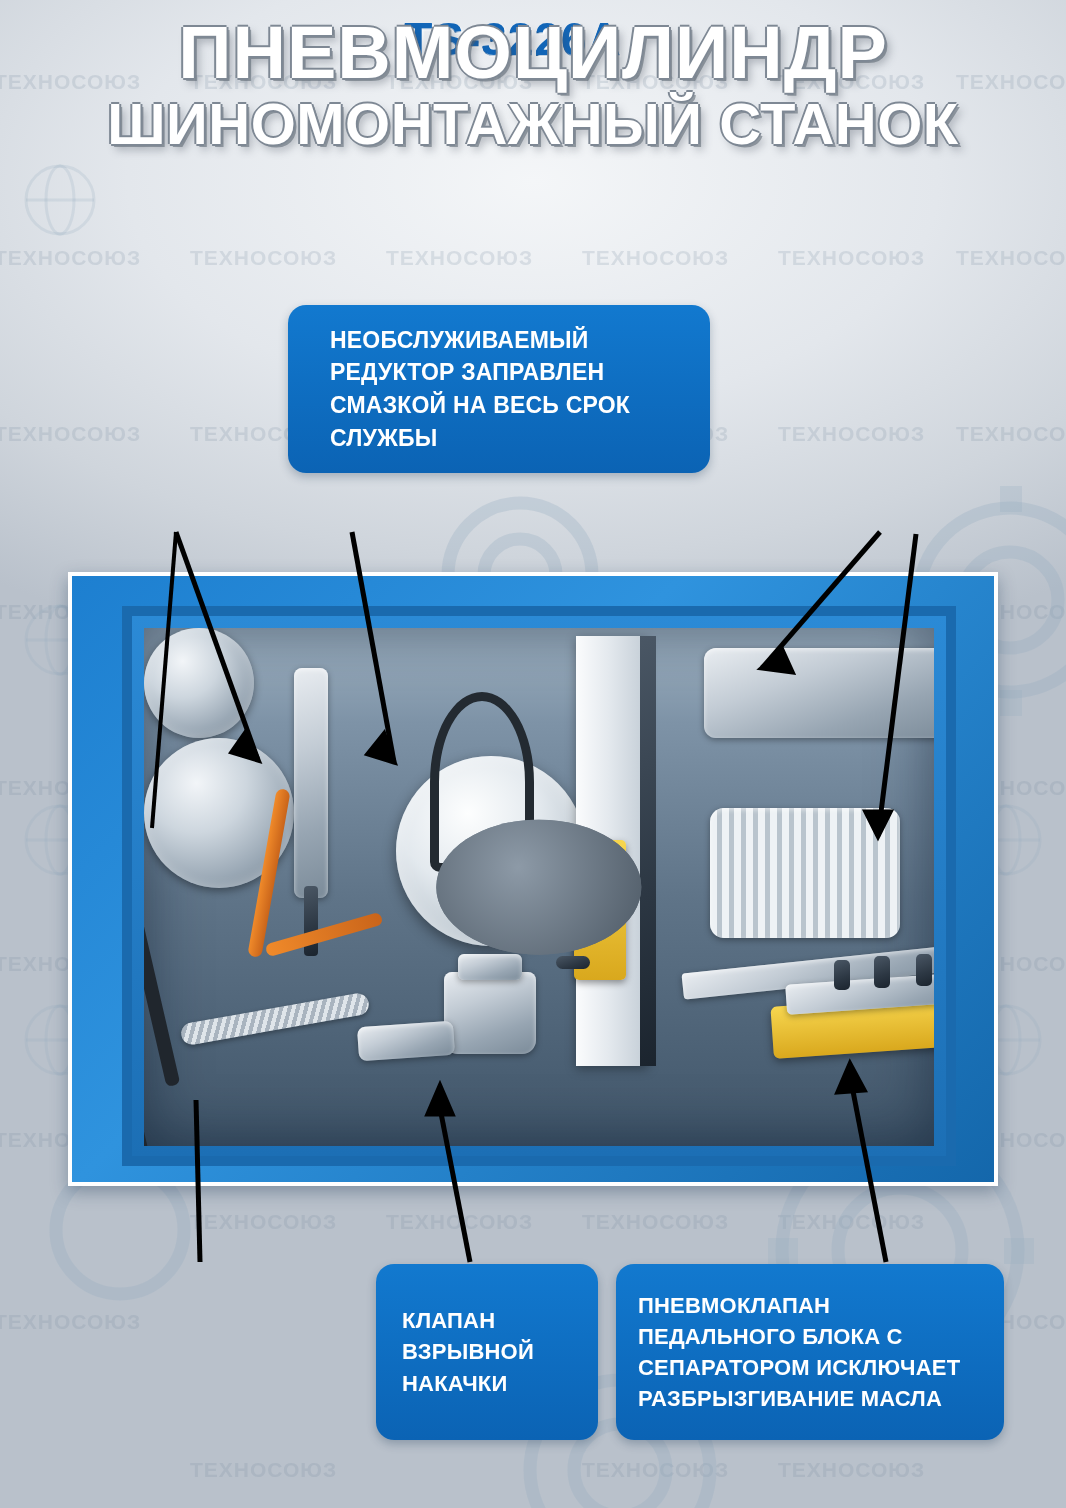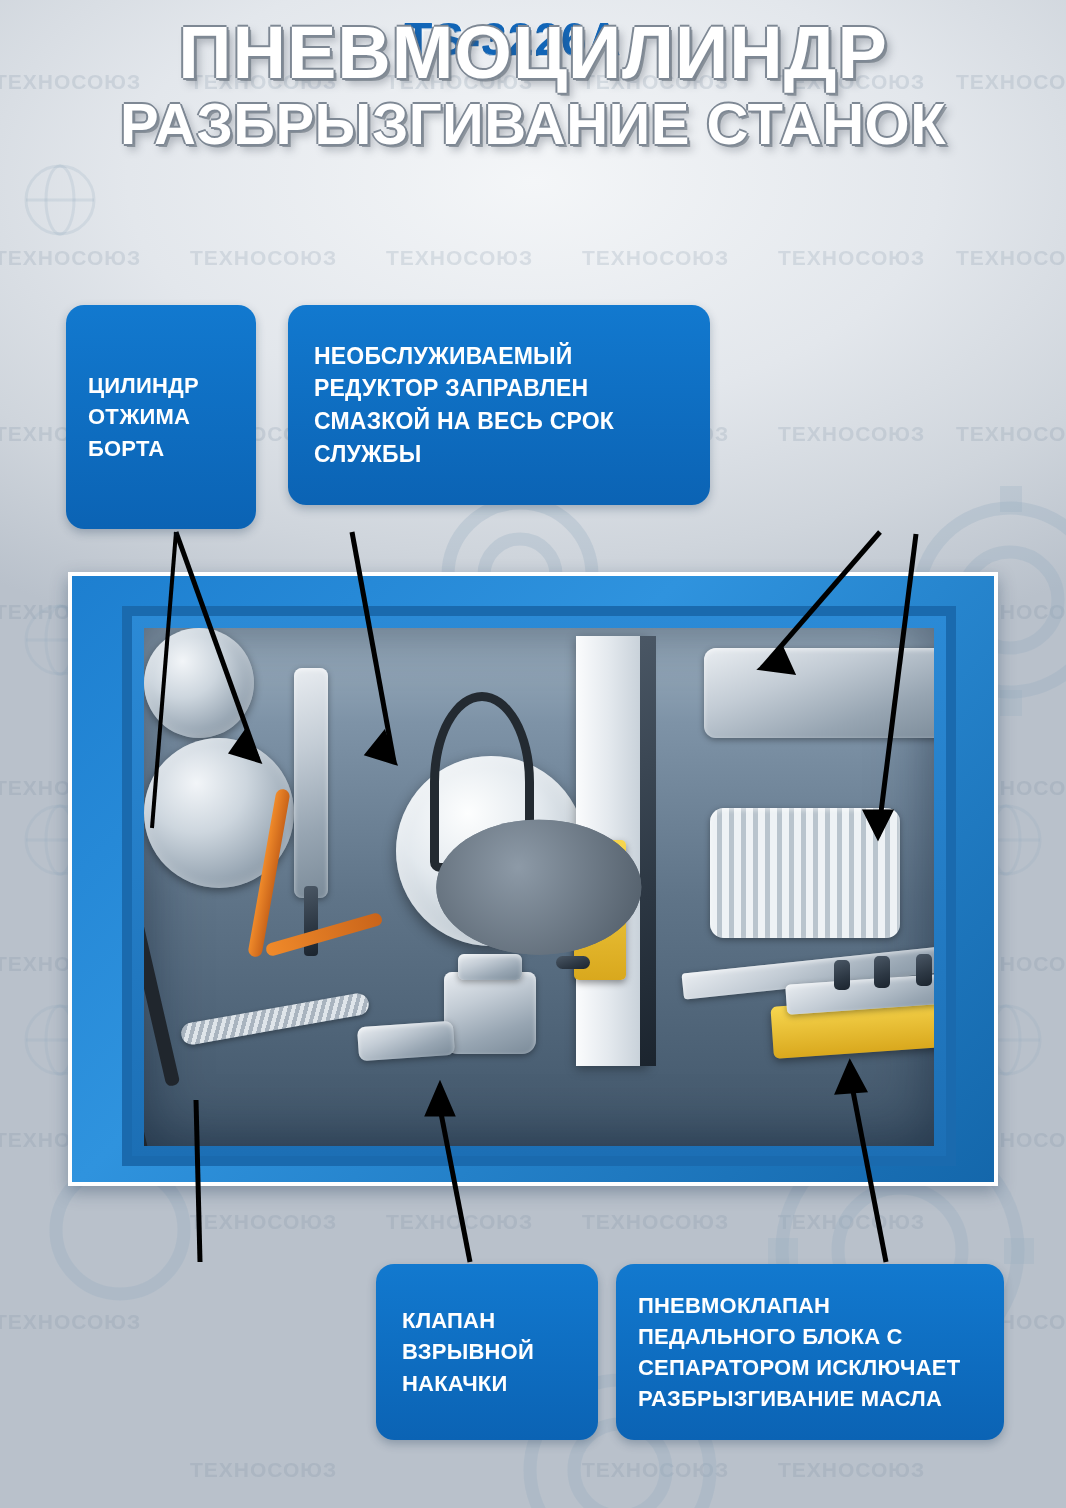--- a/index.html
+++ b/index.html
@@ -93,21 +93,21 @@
     box-sizing: border-box;
     display: flex;
     align-items: center;
     text-transform: uppercase;
   }
   .callout span {
     display: block;
     width: 100%;
   }
   .c-cylinder  { left: 66px;  top: 305px; width: 190px; height: 224px; padding: 0 22px; font-size: 22px; line-height: 1.42; }
-  .c-reducer   { left: 288px; top: 305px; width: 422px; height: 200px; padding: 0 26px; font-size: 23px; line-height: 1.42; }
+  .c-reducer   { left: 288px; top: 305px; width: 422px; height: 168px; padding: 0 42px; font-size: 23px; line-height: 1.42; }
   .c-motor     { left: 744px; top: 305px; width: 256px; height: 224px; padding: 0 24px; font-size: 22px; line-height: 1.40; }
   .c-pneumo    { left: 84px;  top: 1264px; width: 278px; height: 176px; padding: 0 22px; font-size: 22px; line-height: 1.42; }
   .c-valve     { left: 376px; top: 1264px; width: 222px; height: 176px; padding: 0 26px; font-size: 22px; line-height: 1.42; }
   .c-pedal     { left: 616px; top: 1264px; width: 388px; height: 176px; padding: 0 22px; font-size: 22px; line-height: 1.42; }
 
   
   .photo {
     position: absolute;
     left: 68px;
     top: 572px;
@@ -265,21 +265,21 @@
         <line x1="972" y1="1040" x2="1040" y2="1040"></line>
         <circle cx="60" cy="200" r="34"></circle>
         <ellipse cx="60" cy="200" rx="14" ry="34"></ellipse>
         <line x1="26" y1="200" x2="94" y2="200"></line>
       </g>
     </svg>
   </div>
 
   <div class="header">
     <h1 class="title-1">ПНЕВМОЦИЛИНДР</h1>
-    <h2 class="title-2">РАЗБРЫЗГИВАНИЕ СТАНОК</h2>
+    <h2 class="title-2">ШИНОМОНТАЖНЫЙ СТАНОК</h2>
   </div>
   <div class="model">TS-3226A</div>
 
   <div class="photo">
     <div class="photo-inner">
       <div class="cab-outer">
         <div class="cab-inner">
 
           <div class="part metal" style="left:150px; top:40px; width:34px; height:230px; border-radius:8px;"></div>
           <div class="part dark" style="left:160px; top:258px; width:14px; height:70px; border-radius:4px;"></div>
@@ -357,23 +357,20 @@
       <line x1="200" y1="1262" x2="196" y2="1100"></line>
 
       <line x1="470" y1="1262" x2="440" y2="1108"></line>
       <polygon points="440,1086 428,1114 452,1114"></polygon>
 
       <line x1="886" y1="1262" x2="852" y2="1086"></line>
       <polygon points="850,1064 838,1092 864,1090"></polygon>
     </g>
   </svg>
 
-  <div class="callout c-cylinder">
-    <span>ЦИЛИНДР ОТЖИМА БОРТА</span>
-  </div>
   <div class="callout c-reducer">
     <span>НЕОБСЛУЖИВАЕМЫЙ РЕДУКТОР ЗАПРАВЛЕН СМАЗКОЙ НА ВЕСЬ СРОК СЛУЖБЫ</span>
   </div>
 
   <div class="callout c-pedal">
     <span>ПНЕВМОКЛАПАН ПЕДАЛЬНОГО БЛОКА С СЕПАРАТОРОМ ИСКЛЮЧАЕТ РАЗБРЫЗГИВАНИЕ МАСЛА</span>
   </div>
   <div class="callout c-valve">
     <span>КЛАПАН ВЗРЫВНОЙ НАКАЧКИ</span>
   </div>

